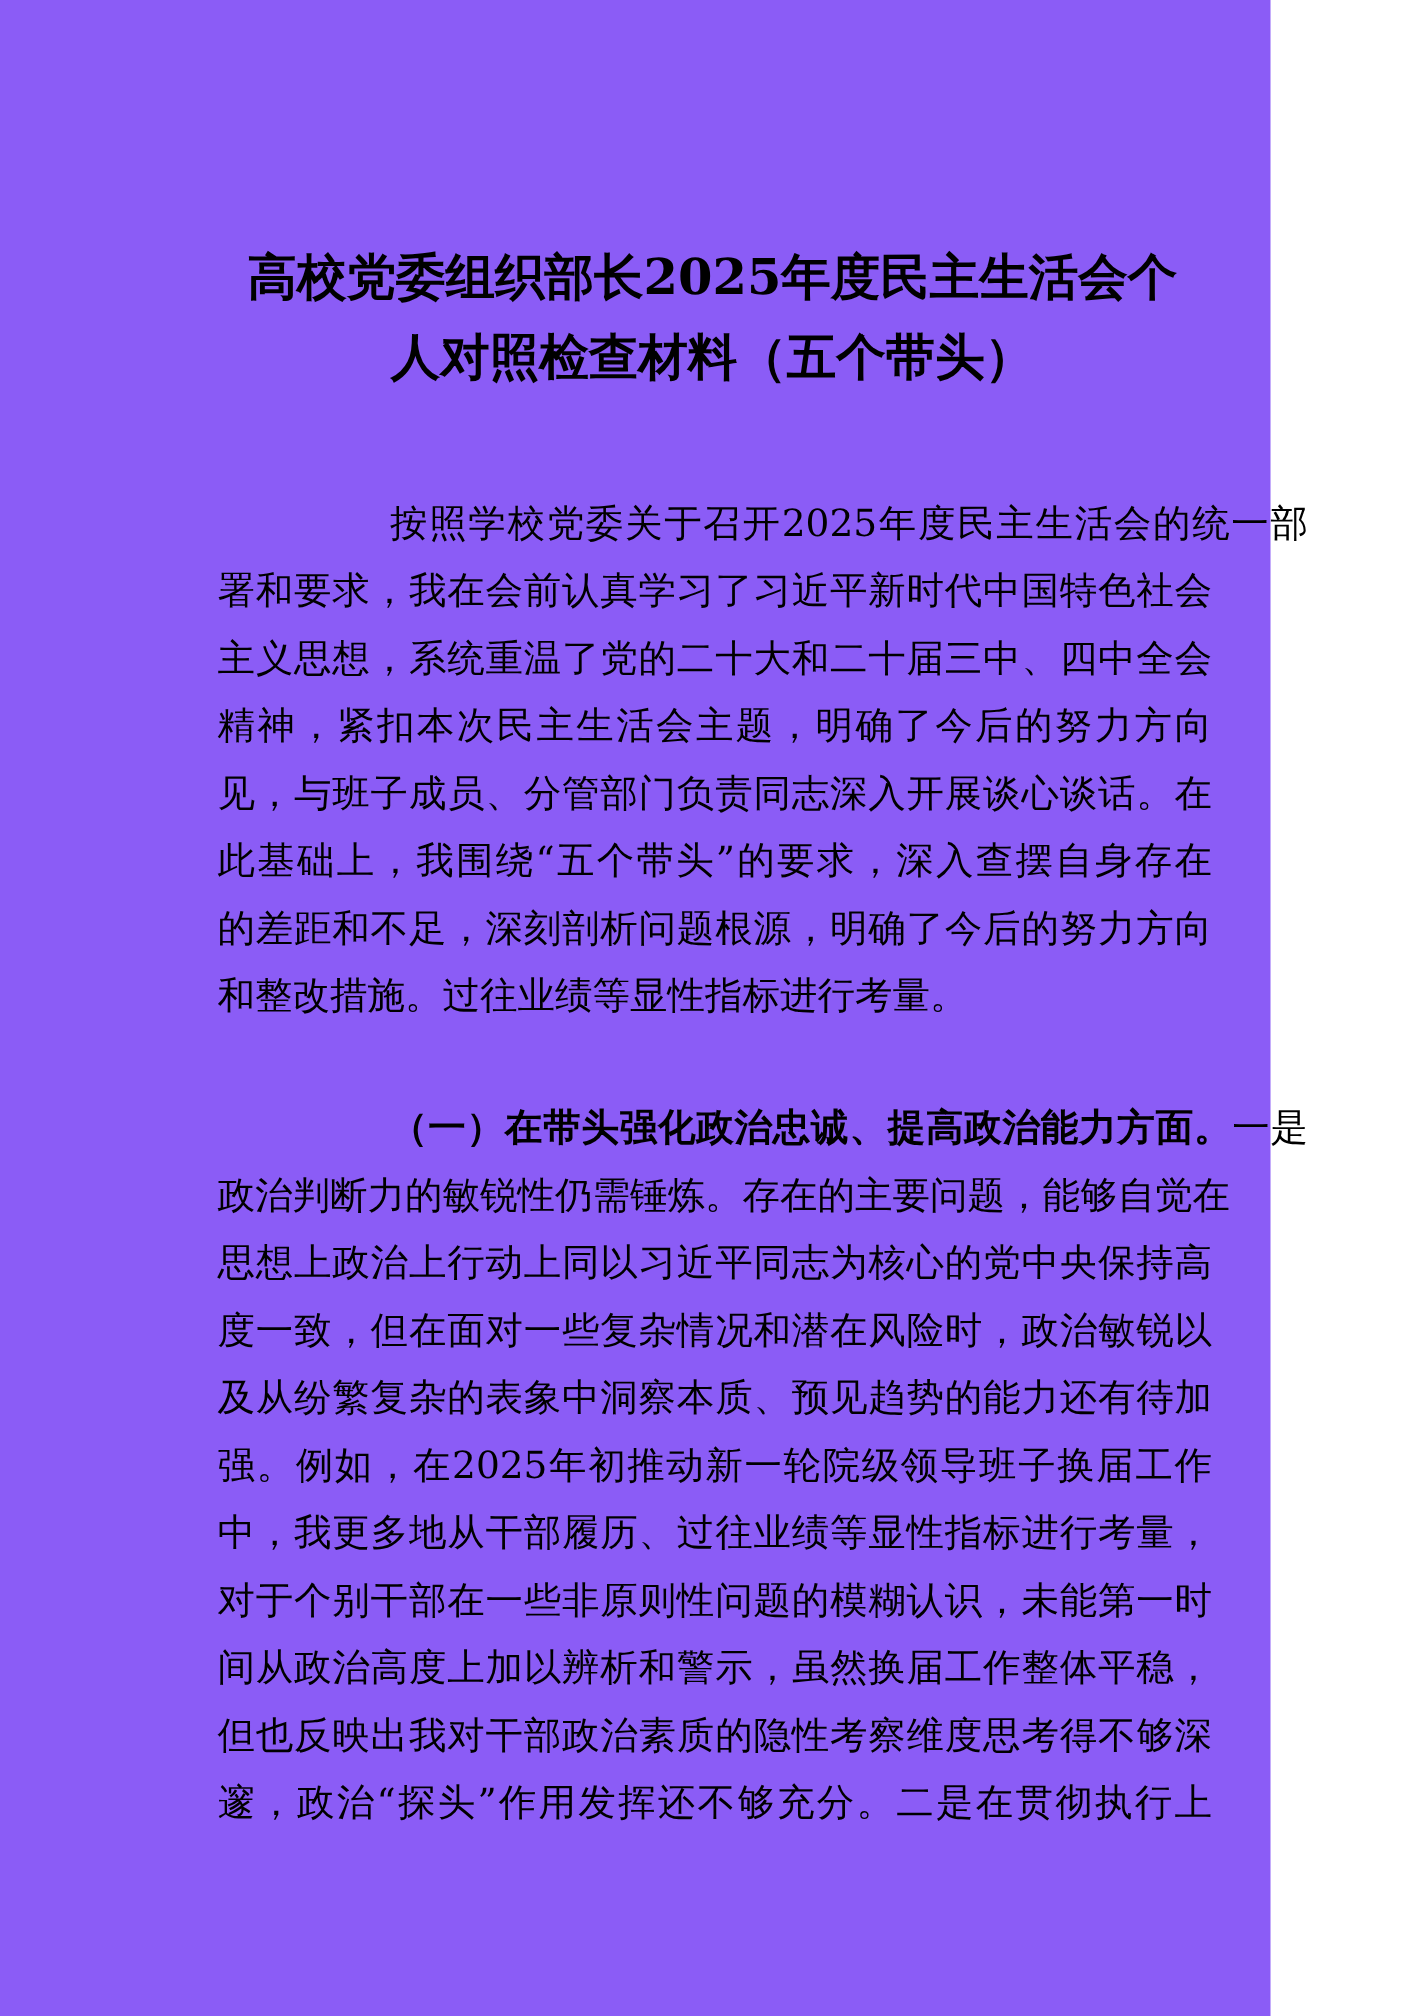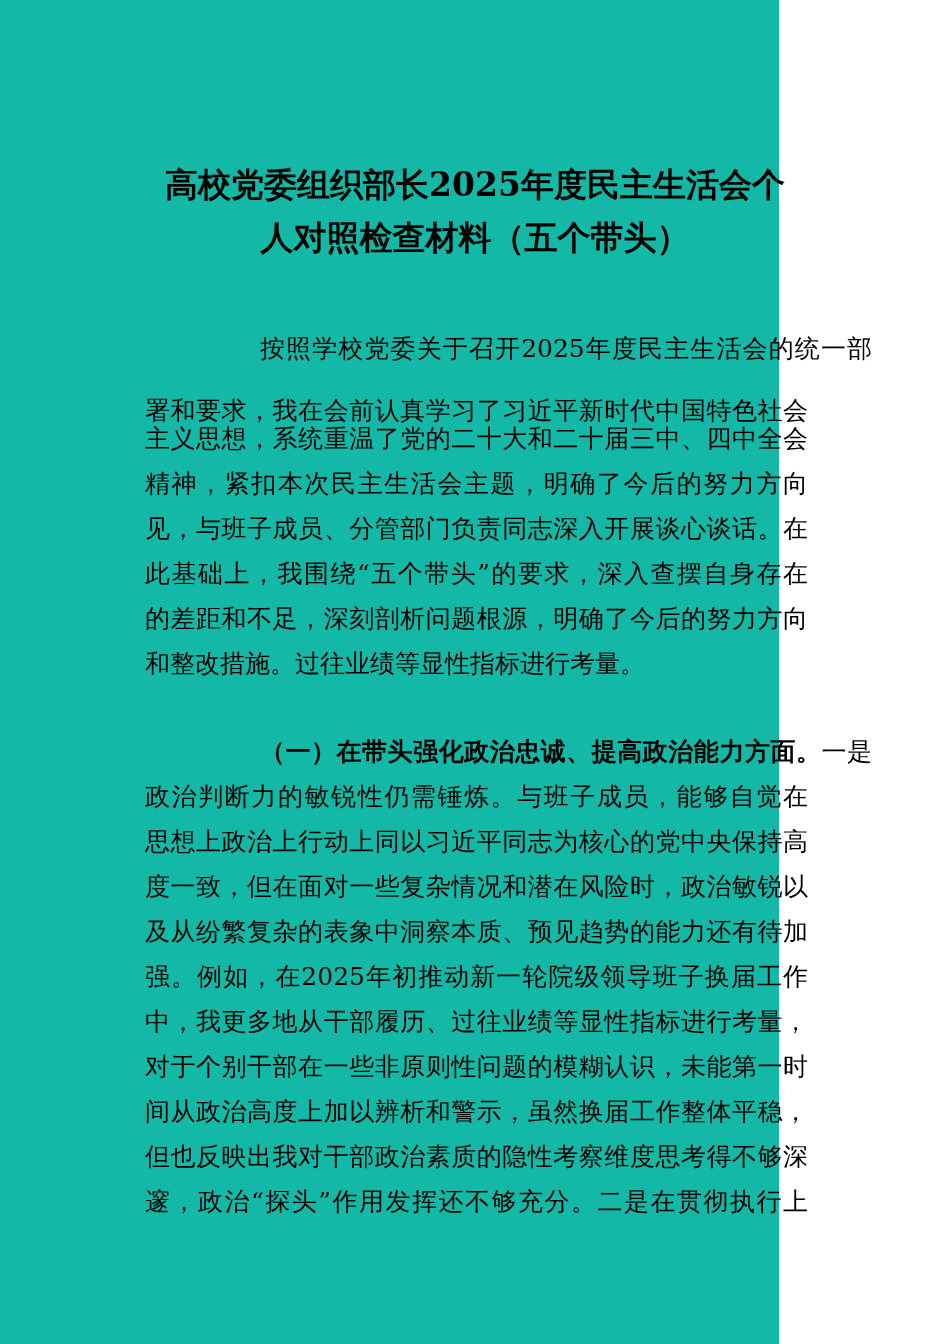--- a/index.html
+++ b/index.html
@@ -12,23 +12,23 @@
     height: 1344px;
     position: relative;
     overflow: hidden;
     color: #000000;
     font-family: "DejaVu Serif", "Liberation Serif", serif;
   }
   .page {
     position: absolute;
     left: 0;
     top: 0;
-    width: 779px;
+    width: 847px;
     height: 1344px;
-    background: #14b8a6;
+    background: #8b5cf6;
   }
   .title {
     position: absolute;
     left: 120px;
     width: 710px;
     text-align: center;
     font-weight: bold;
     font-size: 33px;
     line-height: 44px;
     letter-spacing: 0px;
@@ -71,33 +71,33 @@
 </head>
 <body>
 
 <div class="page">
 
   <div class="title l1">高校党委组织部长2025年度民主生活会个</div>
   <div class="title l2">人对照检查材料（五个带头）</div>
 
   <div>
     <div class="line indent" style="top:334px">按照学校党委关于召开2025年度民主生活会的统一部</div>
-    <div class="line" style="top:396px">署和要求，我在会前认真学习了习近平新时代中国特色社会</div>
+    <div class="line" style="top:379px">署和要求，我在会前认真学习了习近平新时代中国特色社会</div>
     <div class="line" style="top:424px">主义思想，系统重温了党的二十大和二十届三中、四中全会</div>
     <div class="line" style="top:469px">精神，紧扣本次民主生活会主题，明确了今后的努力方向</div>
     <div class="line" style="top:514px">见，与班子成员、分管部门负责同志深入开展谈心谈话。在</div>
     <div class="line" style="top:559px">此基础上，我围绕“五个带头”的要求，深入查摆自身存在</div>
     <div class="line" style="top:604px">的差距和不足，深刻剖析问题根源，明确了今后的努力方向</div>
     <div class="line last" style="top:649px">和整改措施。过往业绩等显性指标进行考量。</div>
   </div>
 
 
   <div>
     <div class="line indent" style="top:737px"><span class="bold-run">（一）在带头强化政治忠诚、提高政治能力方面。</span><span>一是</span></div>
-    <div class="line" style="top:782px">政治判断力的敏锐性仍需锤炼。与班子成员，能够自觉在</div>
+    <div class="line" style="top:782px">政治判断力的敏锐性仍需锤炼。存在的主要问题，能够自觉在</div>
     <div class="line" style="top:827px">思想上政治上行动上同以习近平同志为核心的党中央保持高</div>
     <div class="line" style="top:872px">度一致，但在面对一些复杂情况和潜在风险时，政治敏锐以</div>
     <div class="line" style="top:917px">及从纷繁复杂的表象中洞察本质、预见趋势的能力还有待加</div>
     <div class="line" style="top:962px">强。例如，在2025年初推动新一轮院级领导班子换届工作</div>
     <div class="line" style="top:1007px">中，我更多地从干部履历、过往业绩等显性指标进行考量，</div>
     <div class="line" style="top:1052px">对于个别干部在一些非原则性问题的模糊认识，未能第一时</div>
     <div class="line" style="top:1097px">间从政治高度上加以辨析和警示，虽然换届工作整体平稳，</div>
     <div class="line" style="top:1142px">但也反映出我对干部政治素质的隐性考察维度思考得不够深</div>
     <div class="line" style="top:1187px">邃，政治“探头”作用发挥还不够充分。二是在贯彻执行上</div>
   </div>

